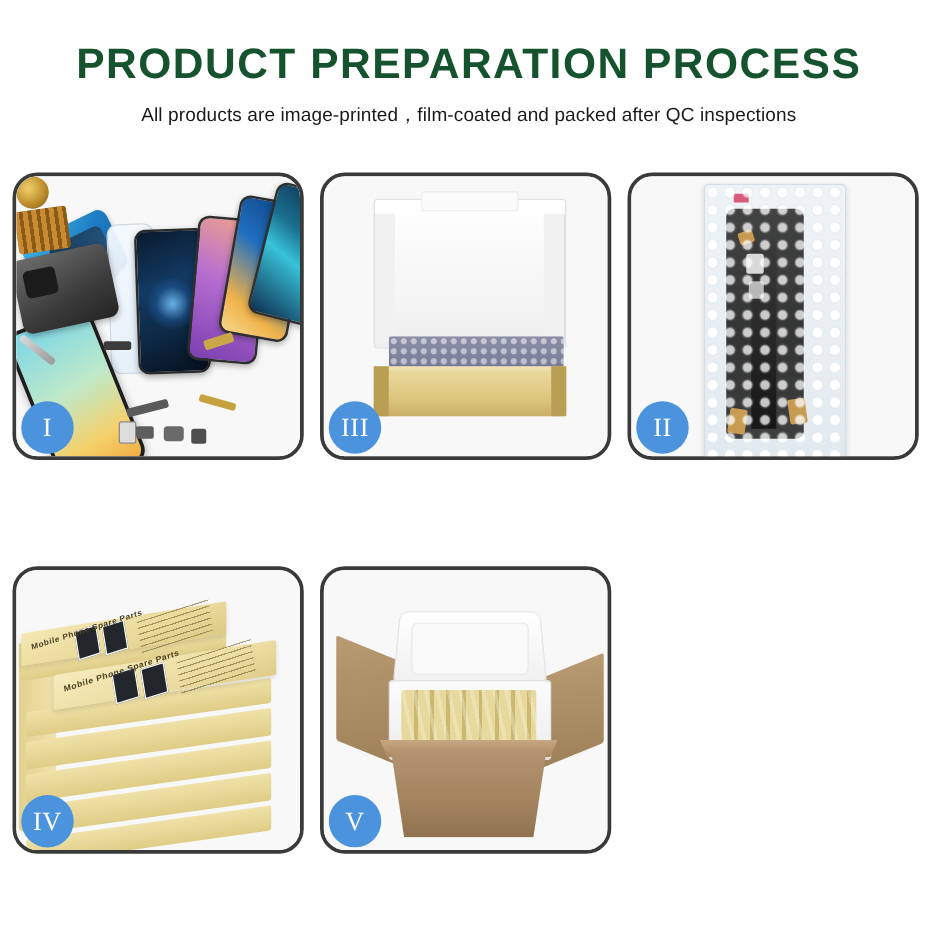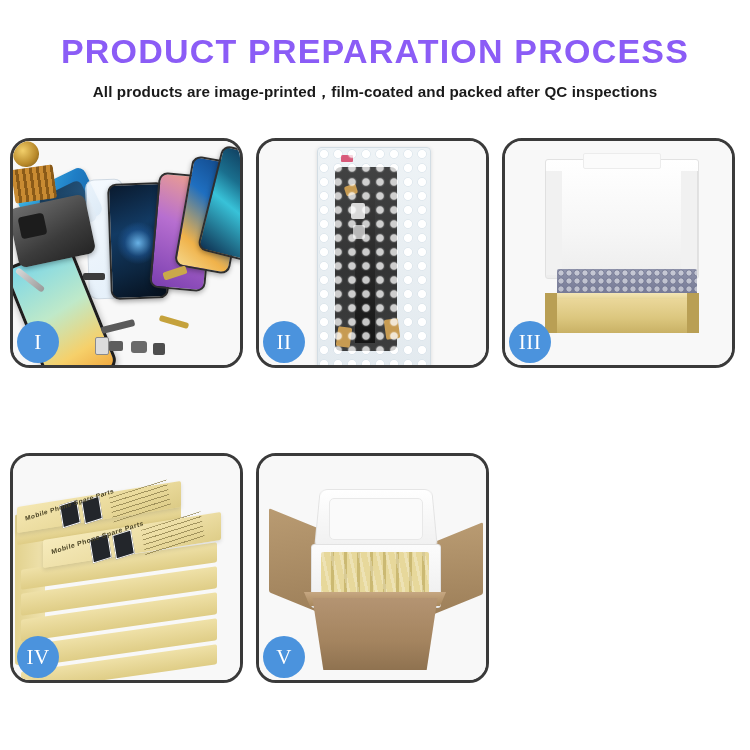--- a/index.html
+++ b/index.html
@@ -10,29 +10,29 @@
     overflow:hidden;
   }
   .page{position:relative;width:750px;height:750px;}
 
   
   .header{padding-top:34px;text-align:center;}
   .title{
     font-size:34px;
     letter-spacing:1.2px;
     font-weight:700;
-    color:#8b5cf6;
+    color:#14532d;
     line-height:1.05;
     white-space:nowrap;
   }
   .subtitle{
     margin-top:12px;
     font-size:15.2px;
     color:#1a1a1a;
-    font-weight:700;
+    font-weight:400;
     letter-spacing:0.1px;
     white-space:nowrap;
   }
 
   
   .grid{
     position:absolute;
     left:10px;top:138px;
     width:730px;height:548px;
     display:grid;
@@ -371,47 +371,47 @@
         <div class="part p1-sp4"></div>
         <div class="part p1-sp5"></div>
         <div class="p1-screws"></div>
         <div class="p1-tweezer"></div>
       </div>
       <div class="badge">I</div>
     </div>
 
     <div class="panel">
       <div class="photo">
+        <div class="p3-lid"></div>
+        <div class="p3-lid-tab"></div>
+        <div class="p3-lid-l"></div>
+        <div class="p3-lid-r"></div>
+        <div class="p3-bubble"></div>
+        <div class="p3-box-lip"></div>
+        <div class="p3-box-front"></div>
+        <div class="p3-box-ledge"></div>
+        <div class="p3-box-ledge2"></div>
+      </div>
+      <div class="badge">III</div>
+    </div>
+
+    <div class="panel">
+      <div class="photo">
         <div class="p2-bubblebag"></div>
         <div class="p2-lcd"></div>
         <div class="p2-lcd-strip"></div>
         <div class="p2-flexA"></div>
         <div class="p2-flexB"></div>
         <div class="p2-tapeA"></div>
         <div class="p2-tapeB"></div>
         <div class="p2-tapeC"></div>
         <div class="p2-label"></div>
         <div class="p2-overlay"></div>
       </div>
       <div class="badge">II</div>
-    </div>
-
-    <div class="panel">
-      <div class="photo">
-        <div class="p3-lid"></div>
-        <div class="p3-lid-tab"></div>
-        <div class="p3-lid-l"></div>
-        <div class="p3-lid-r"></div>
-        <div class="p3-bubble"></div>
-        <div class="p3-box-lip"></div>
-        <div class="p3-box-front"></div>
-        <div class="p3-box-ledge"></div>
-        <div class="p3-box-ledge2"></div>
-      </div>
-      <div class="badge">III</div>
     </div>
 
     <div class="panel">
       <div class="photo">
         <div class="p4-stack">
           <div class="bx bx-side p4-sideL"></div>
           <div class="bx bx-side p4-r6"></div>
           <div class="bx bx-side p4-r5"></div>
           <div class="bx bx-side p4-r4"></div>
           <div class="bx bx-side p4-r3"></div>

